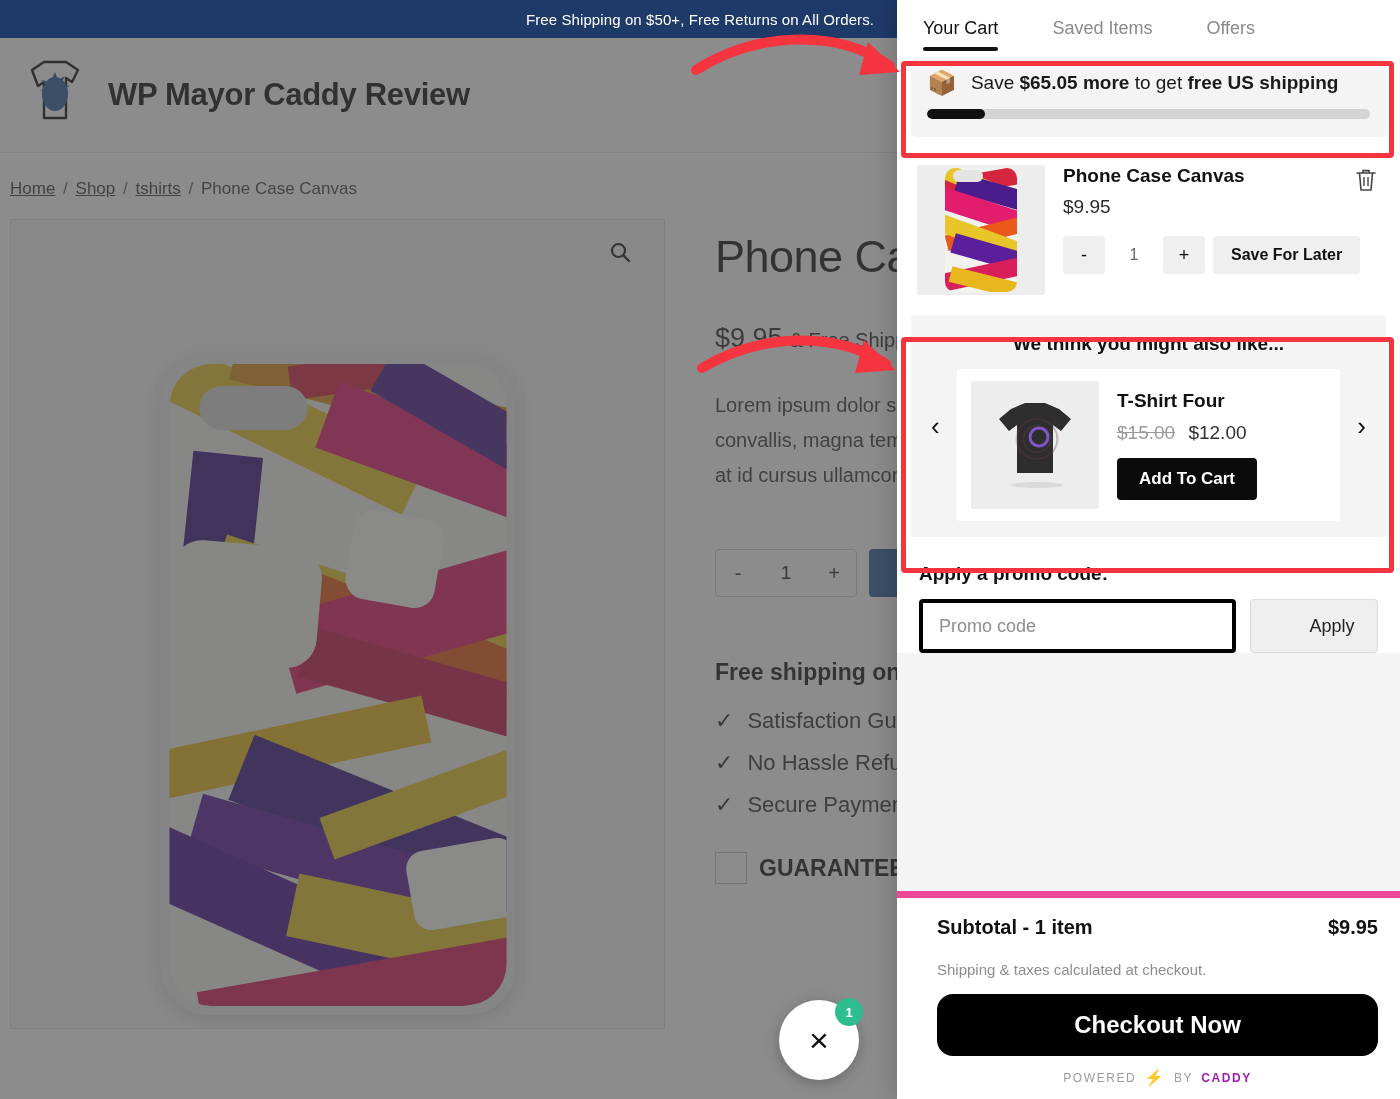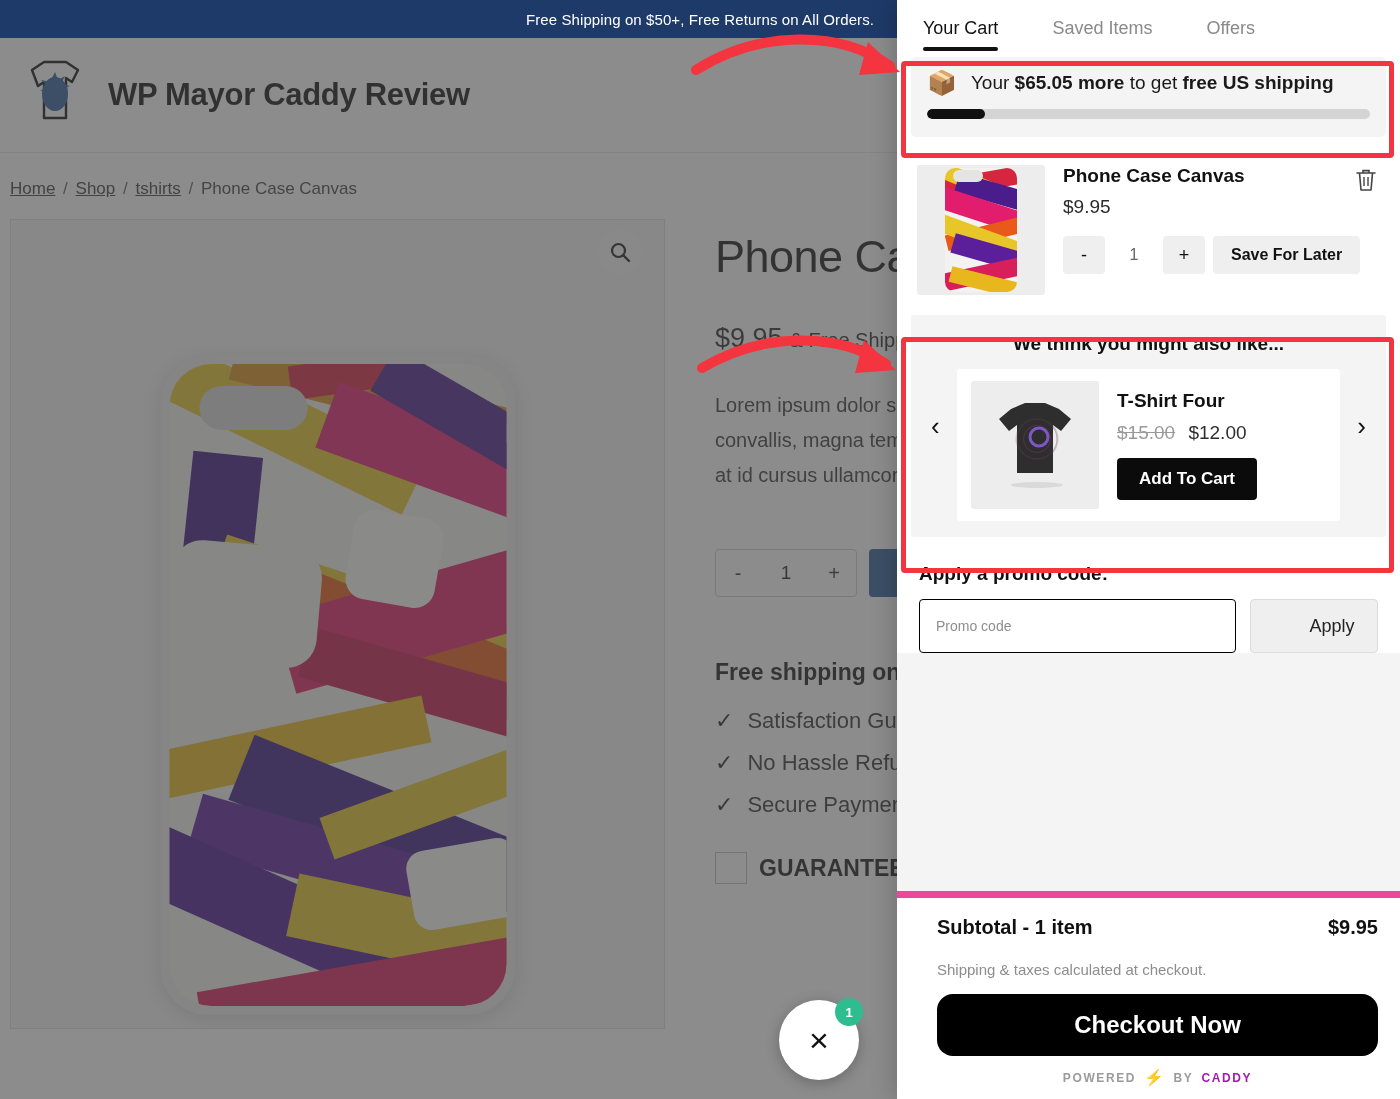--- a/index.html
+++ b/index.html
@@ -161,22 +161,22 @@
     position: absolute; top: 50%; transform: translateY(-50%);
     font-size: 26px; color: #111; cursor: pointer; user-select: none; padding: 6px 10px;
   }
   .carousel-arrow.prev { left: 10px; }
   .carousel-arrow.next { right: 10px; }
 
   .promo { padding: 26px 22px 0 22px; }
   .promo-label { font-size: 19px; font-weight: 700; color: #111; }
   .promo-row { margin-top: 14px; display: flex; gap: 14px; }
   .promo-input {
-    flex: 1; height: 54px; border: 1px solid #000000; border-radius: 4px;
-    padding: 16px 16px; font-size: 14px; color: #222; background: #fff;
+    flex: 1; height: 54px; border: 4px solid #000000; border-radius: 4px;
+    padding: 16px 16px; font-size: 18px; color: #222; background: #fff;
     font-family: "Liberation Sans", sans-serif;
   }
   .promo-input::placeholder { color: #8e8e8e; }
   .promo-apply {
     width: 128px; height: 54px; background: #efefef; border: 1px solid #dcdcdc;
     border-radius: 4px; font-size: 18px; color: #222; cursor: pointer; padding-left: 36px;
   }
 
   .spacer { flex: 1; background: #f4f4f4; }
 
@@ -184,21 +184,21 @@
   .sum-row { display: flex; justify-content: space-between; align-items: baseline; }
   .sum-label { font-size: 20px; font-weight: 700; color: #111; }
   .sum-total { font-size: 20px; font-weight: 700; color: #111; }
   .sum-note { margin-top: 22px; font-size: 15px; color: #8d8d8d; }
   .checkout {
     margin-top: 16px; width: 100%; height: 62px; background: #000; color: #fff;
     border: 0; border-radius: 16px; font-size: 24px; font-weight: 700; cursor: pointer;
   }
   .powered {
     margin-top: 12px; text-align: center; font-size: 12px; letter-spacing: 1.6px;
-    color: #9b9b9b; display: flex; gap: 8px; align-items: center; justify-content: center; font-weight: bold;
+    color: #9b9b9b; display: flex; gap: 8px; align-items: center; justify-content: center;
   }
   .powered b { color: #a21caf; letter-spacing: 1.6px; }
   .bolt { color: #e8c33d; font-size: 16px; }
 
   
   .anno-box { position: absolute; border: 5px solid #f4343f; border-radius: 4px; pointer-events: none; }
   .anno-arrow { position: absolute; pointer-events: none; }
 </style>
 </head>
 <body>
@@ -325,21 +325,21 @@
       </div>
       <div class="tab">
         <span>Offers</span>
       </div>
     </div>
 
     <div class="ship-bar">
       <div class="ship-line">
         <span class="box-icon">📦</span>
         <span>
-          <span>Your</span>
+          <span>Save</span>
           <b>$65.05 more</b>
           <span>to get</span>
           <b>free US shipping</b>
         </span>
       </div>
       <div class="progress">
         <div id="progress-fill" style="width: 13%;"></div>
       </div>
     </div>
 

